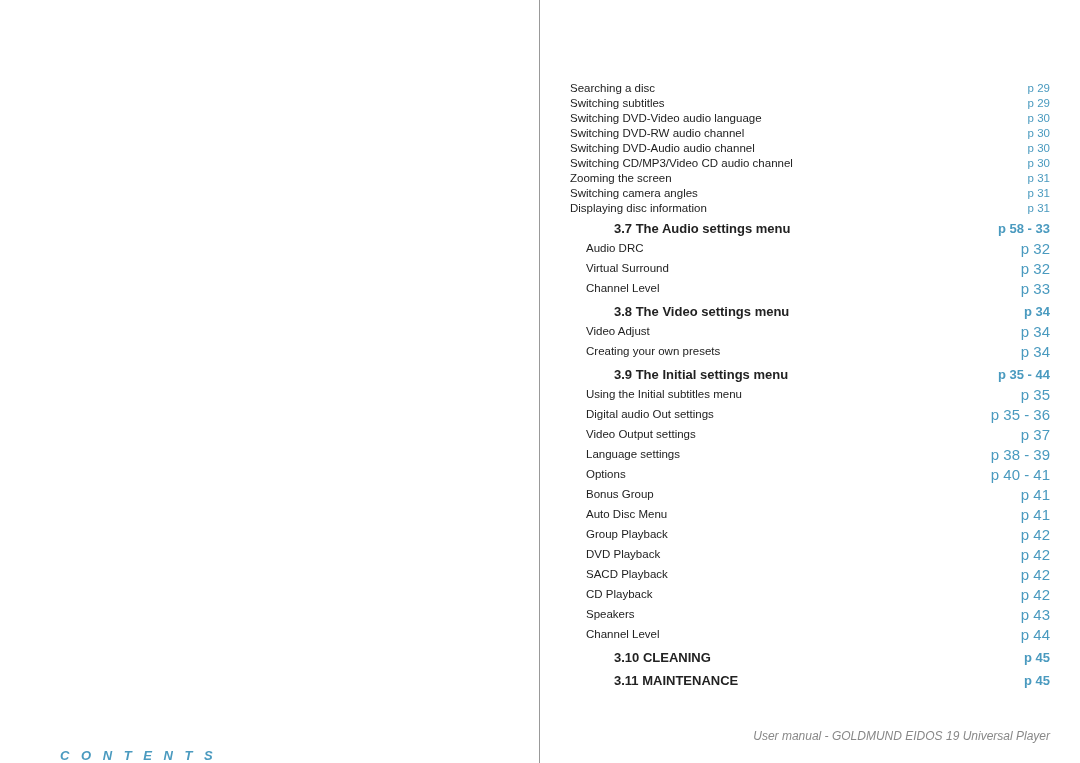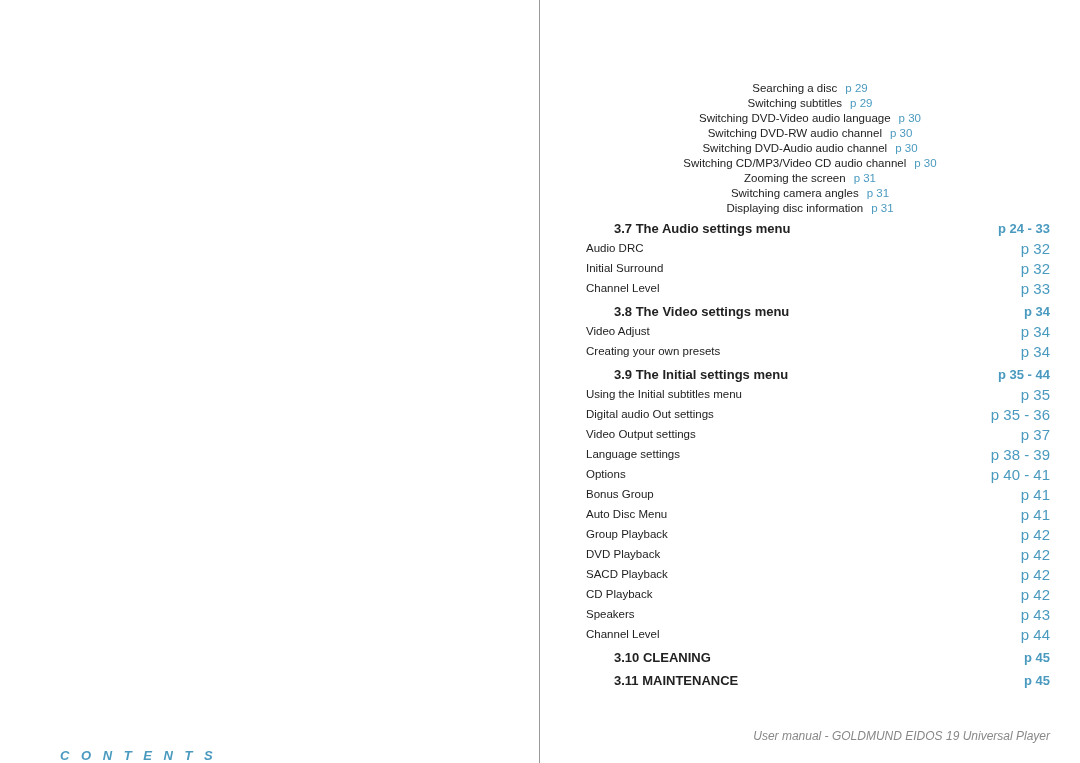--- a/index.html
+++ b/index.html
@@ -37,21 +37,21 @@
     .right-panel {
       width: 540px;
       height: 100%;
       padding: 80px 30px 20px 30px;
       display: flex;
       flex-direction: column;
       gap: 0;
     }
     .toc-entry {
       display: flex;
-      justify-content: center;
+      justify-content: space-between;
       align-items: baseline;
       padding: 1.5px 0;
     }
     .toc-entry-label {
       font-size: 11.5px;
       color: #222;
     }
     .toc-entry-page {
       font-size: 11.5px;
       color: #4a9abf;
@@ -146,28 +146,28 @@
         </div>
         <div class="toc-entry">
           <span class="toc-entry-label">Displaying disc information</span>
           <span class="toc-entry-page">p 31</span>
         </div>
       </div>
 
     <div id="sections-container">
         <div class="section-header">
           <span class="section-header-label">3.7 The Audio settings menu</span>
-          <span class="section-header-page">p 24 - 33</span>
+          <span class="section-header-page">p 58 - 33</span>
         </div>
         <div class="sub-entry">
           <span class="sub-entry-label">Audio DRC</span>
           <span class="sub-entry-page">p 32</span>
         </div>
         <div class="sub-entry">
-          <span class="sub-entry-label">Initial Surround</span>
+          <span class="sub-entry-label">Virtual Surround</span>
           <span class="sub-entry-page">p 32</span>
         </div>
         <div class="sub-entry">
           <span class="sub-entry-label">Channel Level</span>
           <span class="sub-entry-page">p 33</span>
         </div>
         <div class="section-header">
           <span class="section-header-label">3.8 The Video settings menu</span>
           <span class="section-header-page">p 34</span>
         </div>

